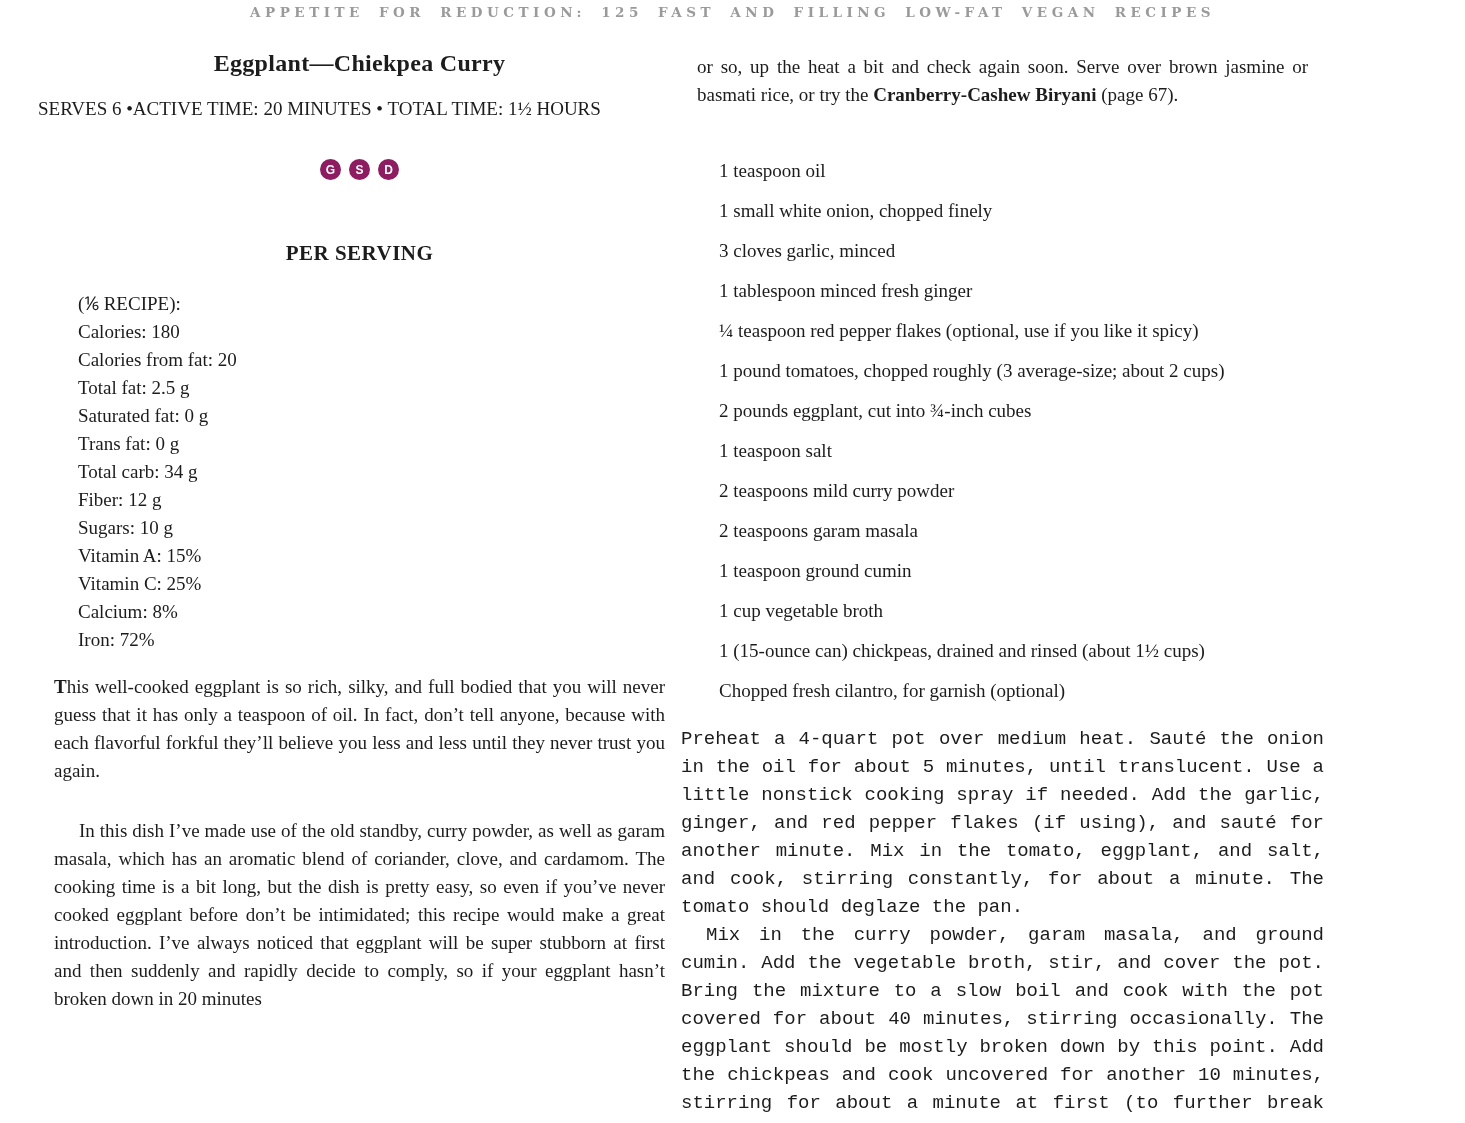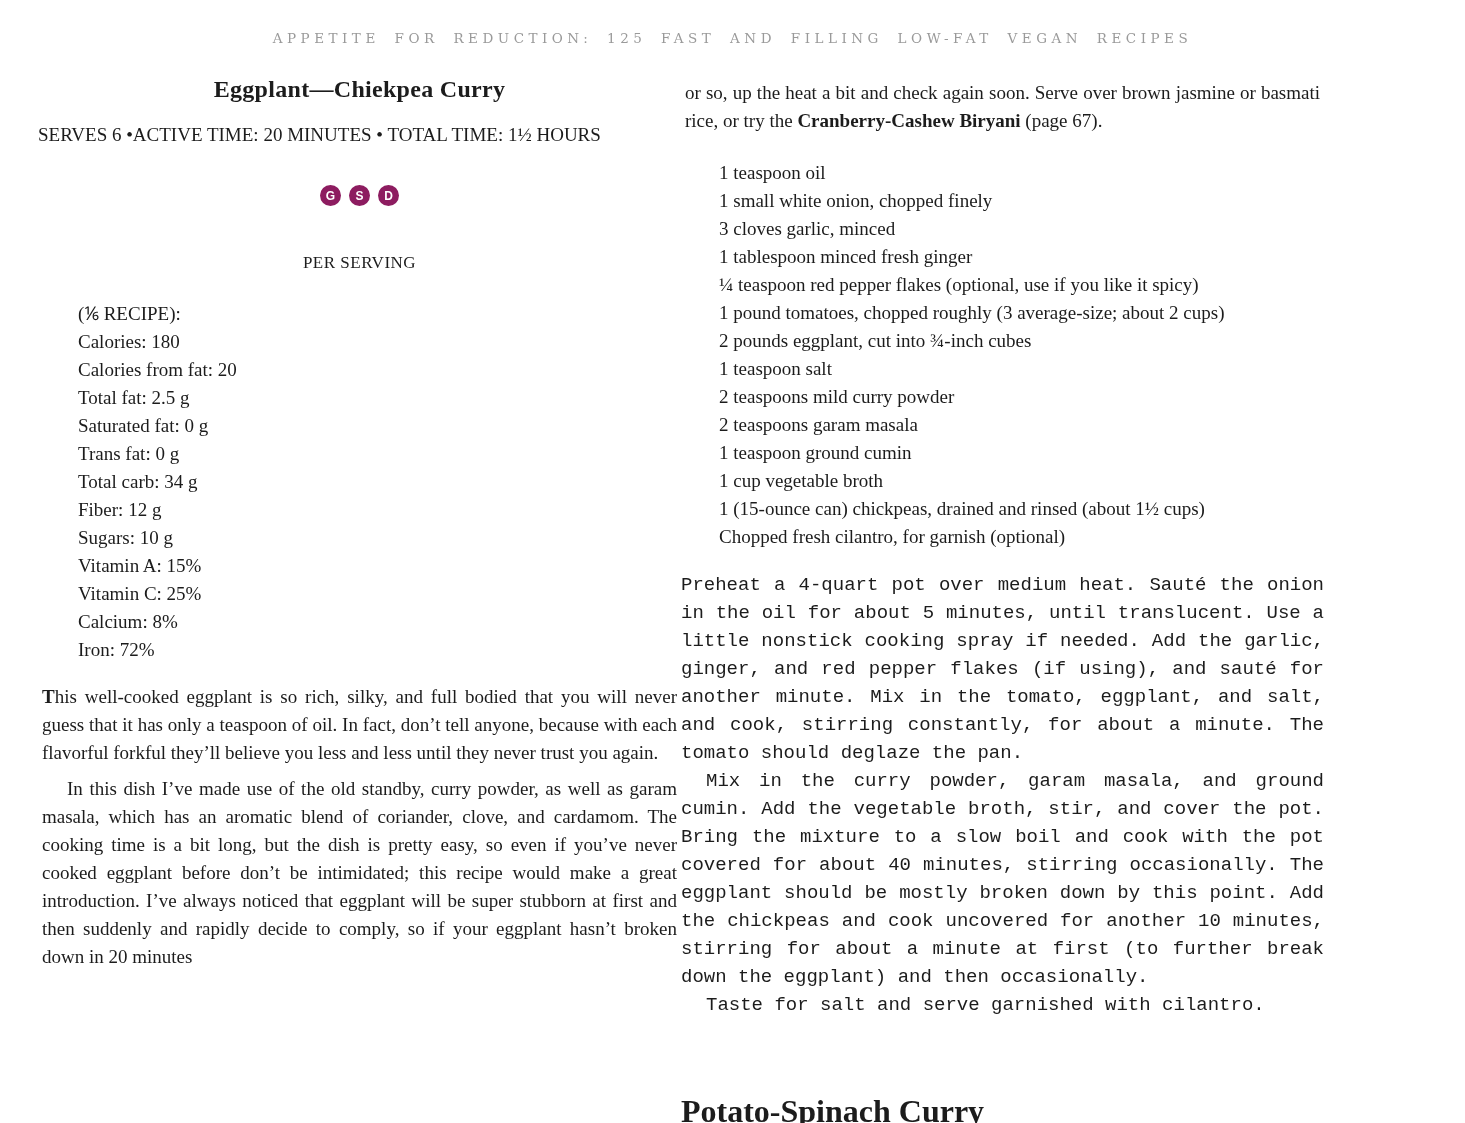--- a/index.html
+++ b/index.html
@@ -10,28 +10,29 @@
   .page {
     position: relative;
     width: 1465px;
     height: 1123px;
     background: #ffffff;
     overflow: hidden;
     font-family: "Liberation Serif", serif;
     color: #1c1c1c;
   }
   .running-header {
-    padding-top: 30px;
+    padding-top: 4px;
     text-align: center;
     font-size: 13.5px;
     letter-spacing: 4.5px;
     word-spacing: 6px;
     color: #9a9a9a;
     font-family: "DejaVu Serif", serif;
     white-space: nowrap;
+    font-weight: bold;
   }
   .columns {
     display: flex;
     padding: 0 38px;
     margin-top: 28px;
     height: 1056px;
     box-sizing: border-box;
   }
   .column {
     width: 643px;
@@ -70,51 +71,51 @@
     justify-content: center;
   }
   .badge-letter {
     color: #ffffff;
     font-family: "Liberation Sans", sans-serif;
     font-weight: bold;
     font-size: 12px;
     line-height: 1;
   }
   .per-serving-heading {
-    margin: 44px 0 0 0;
-    font-size: 17px;
-    font-weight: normal;
+    margin: 60px 0 0 0;
+    font-size: 21px;
+    font-weight: bold;
     text-align: center;
     letter-spacing: 0.5px;
     line-height: 26px;
   }
   .nutrition {
     margin-top: 24px;
     margin-left: 40px;
     font-size: 19px;
     line-height: 28px;
   }
   .body-para {
-    margin: 4px;
+    margin: 16px;
     font-size: 19px;
     line-height: 28px;
     text-align: justify;
   }
   .intro-p1 { margin-top: 19px; }
   .intro-p1 .lead { font-weight: bold; }
   .indented { text-indent: 25px; }
   .continuation { margin-top: 5px; }
   .continuation .bold-ref { font-weight: bold; }
   .ingredients {
     margin-top: 20px;
     margin-left: 38px;
     font-size: 19px;
     line-height: 28px;
   }
-  .ingredient-line { text-align: justify; }
+  .ingredient-line { text-align: justify; margin-top: 12px; }
   .instructions { margin-top: 20px; font-family: Liberation Mono, monospace; }
   .instructions .instruction-para { margin: 0; }
   .instructions .instruction-para + .instruction-para { text-indent: 25px; }
   .next-recipe-title {
     margin: auto 0 4px 0;
     font-size: 32px;
     font-weight: bold;
     line-height: 30px;
   }
 </style>

